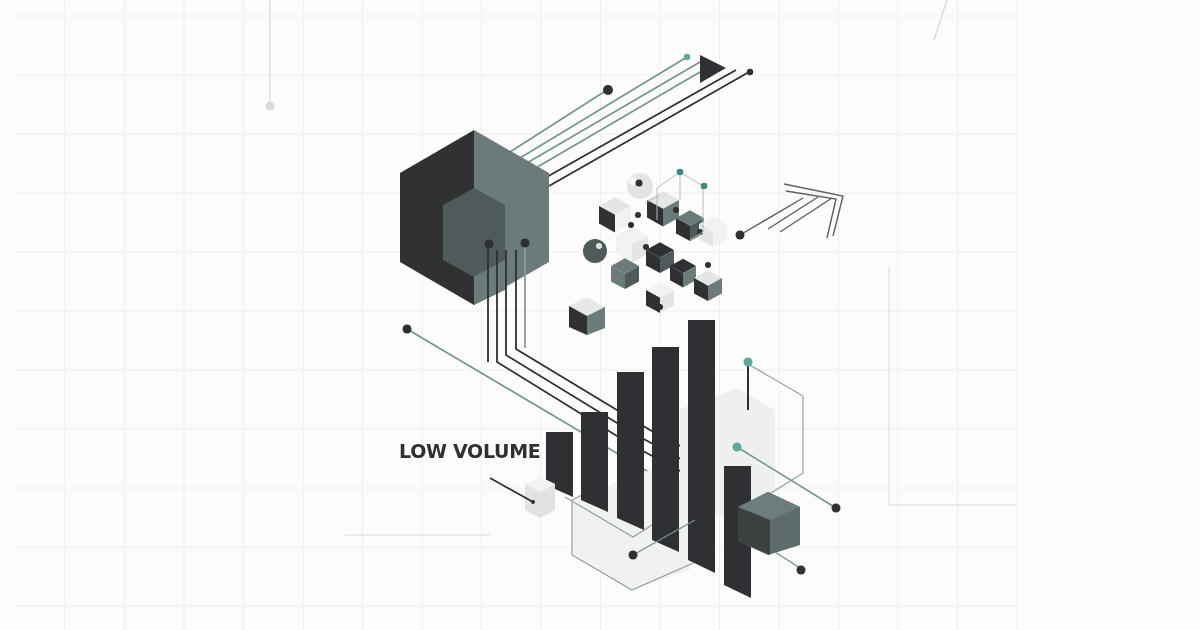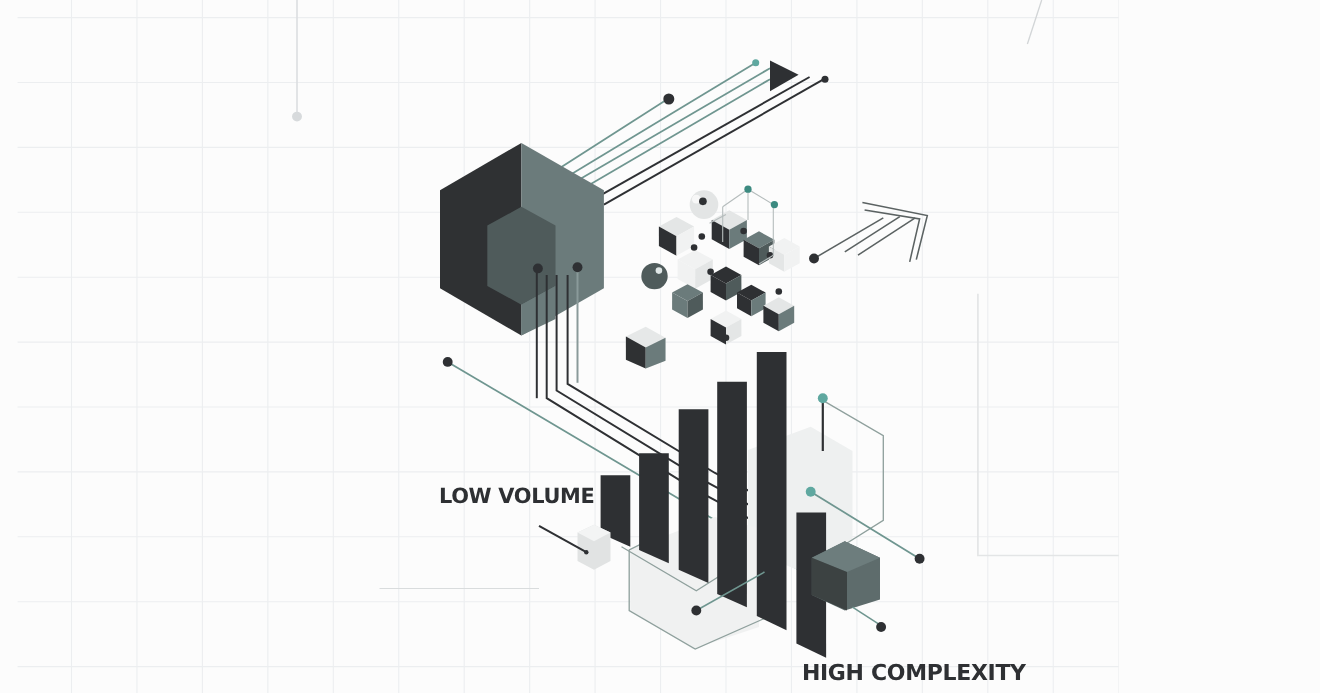--- a/index.html
+++ b/index.html
@@ -243,14 +243,13 @@
     <g>
       <polygon points="768,492 800,507 800,545 768,555 738,541 738,507" fill="#5e6c6c"></polygon>
       <polygon points="738,507 768,492 800,507 770,520" fill="#6d7d7d"></polygon>
       <polygon points="738,507 770,520 770,555 738,541" fill="#3c4242"></polygon>
       <line x1="775" y1="552" x2="800" y2="568" stroke="#6f9690" stroke-width="1.4"></line>
       <circle cx="801" cy="570" r="4.5" fill="#2e3033"></circle>
     </g>
   </svg>
 
   <div id="label-low" class="label">LOW VOLUME</div>
-  <div id="label-high" class="label">HIGH COMPLEXITY</div>
 </div>
 
 </body></html>

